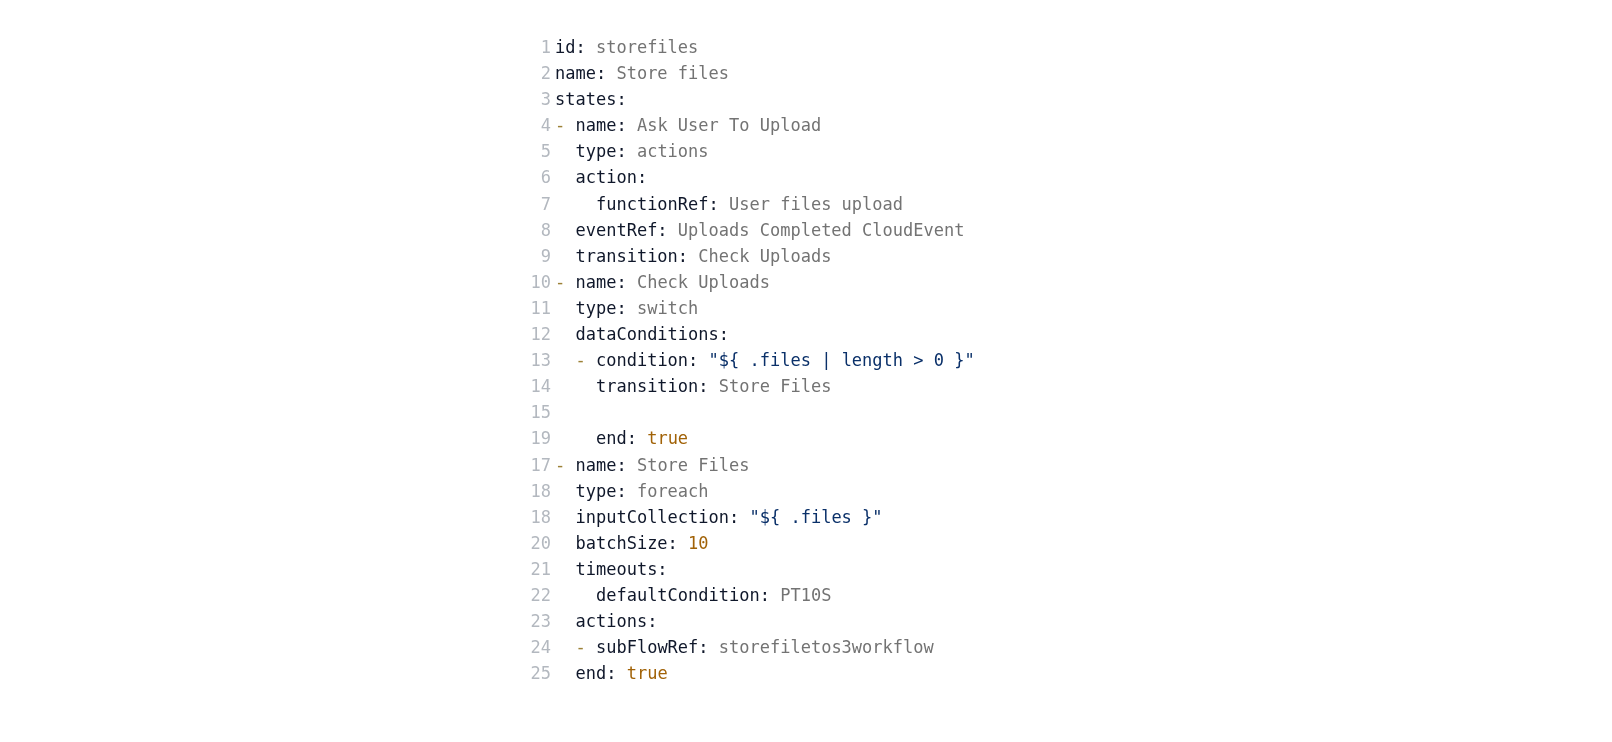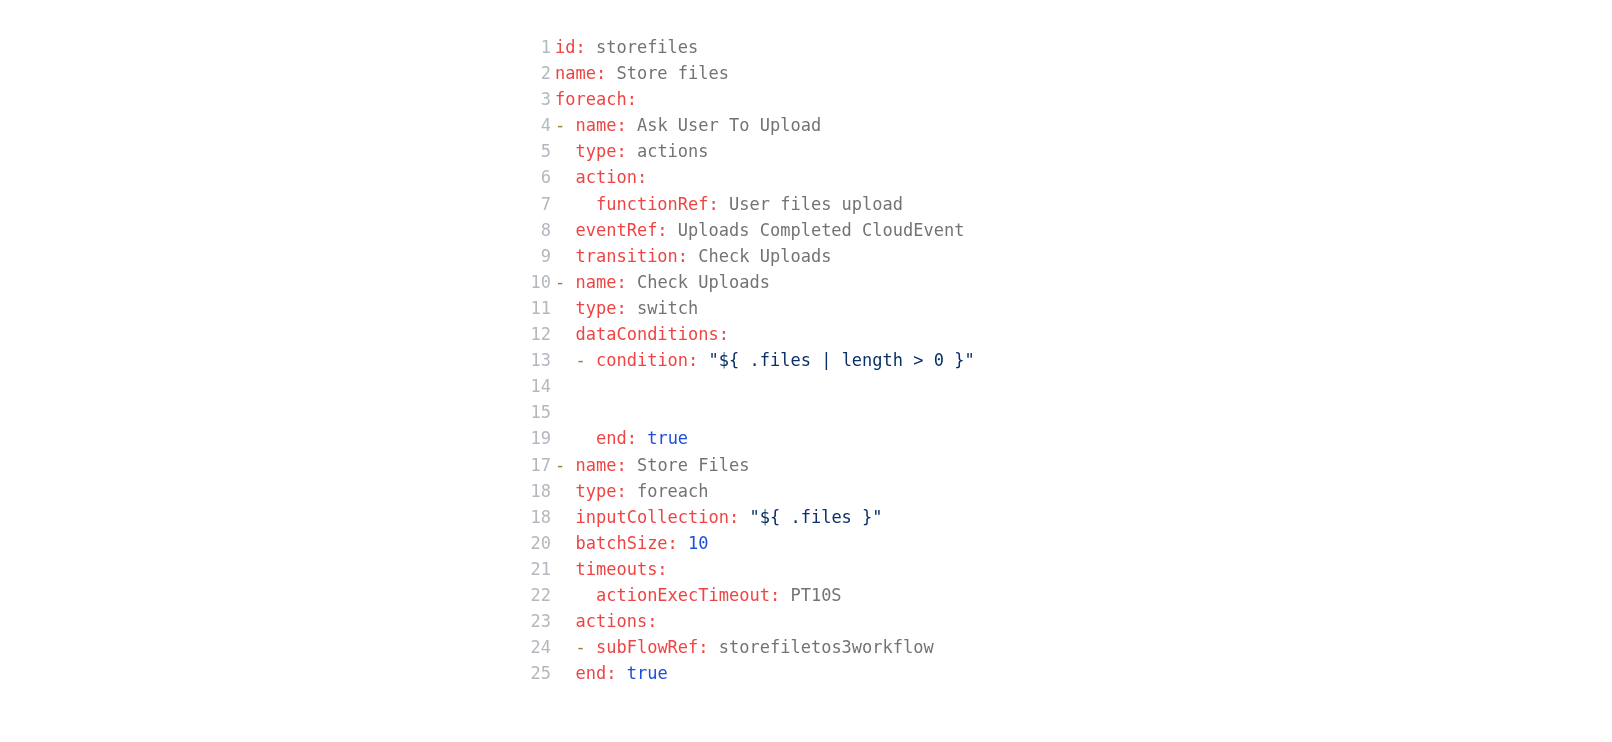--- a/index.html
+++ b/index.html
@@ -24,49 +24,49 @@
     width: 24px;
     text-align: right;
     color: #b3b8bf;
     flex: 0 0 auto;
     user-select: none;
   }
   .code {
     margin-left: 4px;
     color: #24292e;
   }
-  .tok-key   { color: #ef4444; }
+  .tok-key   { color: #0f172a; }
   .tok-val   { color: #737373; }
   .tok-str   { color: #0a3069; }
-  .tok-num   { color: #1d4ed8; }
+  .tok-num   { color: #a16207; }
   .tok-dash  { color: #9c8136; }
   .tok-plain { color: #24292e; }
 </style>
 </head>
 <body>
 
 <div class="yaml-editor" id="yaml-editor">
     <div class="code-line-row"><span class="ln">1</span><span class="code"><span class="tok-key">id:</span><span class="tok-val"> storefiles</span></span></div>
     <div class="code-line-row"><span class="ln">2</span><span class="code"><span class="tok-key">name:</span><span class="tok-val"> Store files</span></span></div>
-    <div class="code-line-row"><span class="ln">3</span><span class="code"><span class="tok-key">foreach:</span></span></div>
+    <div class="code-line-row"><span class="ln">3</span><span class="code"><span class="tok-key">states:</span></span></div>
     <div class="code-line-row"><span class="ln">4</span><span class="code"><span class="tok-dash">- </span><span class="tok-key">name:</span><span class="tok-val"> Ask User To Upload</span></span></div>
     <div class="code-line-row"><span class="ln">5</span><span class="code"><span class="tok-plain">  </span><span class="tok-key">type:</span><span class="tok-val"> actions</span></span></div>
     <div class="code-line-row"><span class="ln">6</span><span class="code"><span class="tok-plain">  </span><span class="tok-key">action:</span></span></div>
     <div class="code-line-row"><span class="ln">7</span><span class="code"><span class="tok-plain">    </span><span class="tok-key">functionRef:</span><span class="tok-val"> User files upload</span></span></div>
     <div class="code-line-row"><span class="ln">8</span><span class="code"><span class="tok-plain">  </span><span class="tok-key">eventRef:</span><span class="tok-val"> Uploads Completed CloudEvent</span></span></div>
     <div class="code-line-row"><span class="ln">9</span><span class="code"><span class="tok-plain">  </span><span class="tok-key">transition:</span><span class="tok-val"> Check Uploads</span></span></div>
     <div class="code-line-row"><span class="ln">10</span><span class="code"><span class="tok-dash">- </span><span class="tok-key">name:</span><span class="tok-val"> Check Uploads</span></span></div>
     <div class="code-line-row"><span class="ln">11</span><span class="code"><span class="tok-plain">  </span><span class="tok-key">type:</span><span class="tok-val"> switch</span></span></div>
     <div class="code-line-row"><span class="ln">12</span><span class="code"><span class="tok-plain">  </span><span class="tok-key">dataConditions:</span></span></div>
     <div class="code-line-row"><span class="ln">13</span><span class="code"><span class="tok-plain">  </span><span class="tok-dash">- </span><span class="tok-key">condition:</span><span class="tok-plain"> </span><span class="tok-str">"${ .files | length &gt; 0 }"</span></span></div>
-    <div class="code-line-row"><span class="ln">14</span></div>
+    <div class="code-line-row"><span class="ln">14</span><span class="code"><span class="tok-plain">    </span><span class="tok-key">transition:</span><span class="tok-val"> Store Files</span></span></div>
     <div class="code-line-row"><span class="ln">15</span></div>
     <div class="code-line-row"><span class="ln">19</span><span class="code"><span class="tok-plain">    </span><span class="tok-key">end:</span><span class="tok-plain"> </span><span class="tok-num">true</span></span></div>
     <div class="code-line-row"><span class="ln">17</span><span class="code"><span class="tok-dash">- </span><span class="tok-key">name:</span><span class="tok-val"> Store Files</span></span></div>
     <div class="code-line-row"><span class="ln">18</span><span class="code"><span class="tok-plain">  </span><span class="tok-key">type:</span><span class="tok-val"> foreach</span></span></div>
     <div class="code-line-row"><span class="ln">18</span><span class="code"><span class="tok-plain">  </span><span class="tok-key">inputCollection:</span><span class="tok-plain"> </span><span class="tok-str">"${ .files }"</span></span></div>
     <div class="code-line-row"><span class="ln">20</span><span class="code"><span class="tok-plain">  </span><span class="tok-key">batchSize:</span><span class="tok-plain"> </span><span class="tok-num">10</span></span></div>
     <div class="code-line-row"><span class="ln">21</span><span class="code"><span class="tok-plain">  </span><span class="tok-key">timeouts:</span></span></div>
-    <div class="code-line-row"><span class="ln">22</span><span class="code"><span class="tok-plain">    </span><span class="tok-key">actionExecTimeout:</span><span class="tok-val"> PT10S</span></span></div>
+    <div class="code-line-row"><span class="ln">22</span><span class="code"><span class="tok-plain">    </span><span class="tok-key">defaultCondition:</span><span class="tok-val"> PT10S</span></span></div>
     <div class="code-line-row"><span class="ln">23</span><span class="code"><span class="tok-plain">  </span><span class="tok-key">actions:</span></span></div>
     <div class="code-line-row"><span class="ln">24</span><span class="code"><span class="tok-plain">  </span><span class="tok-dash">- </span><span class="tok-key">subFlowRef:</span><span class="tok-val"> storefiletos3workflow</span></span></div>
     <div class="code-line-row"><span class="ln">25</span><span class="code"><span class="tok-plain">  </span><span class="tok-key">end:</span><span class="tok-plain"> </span><span class="tok-num">true</span></span></div>
   </div>
 
 </body></html>

